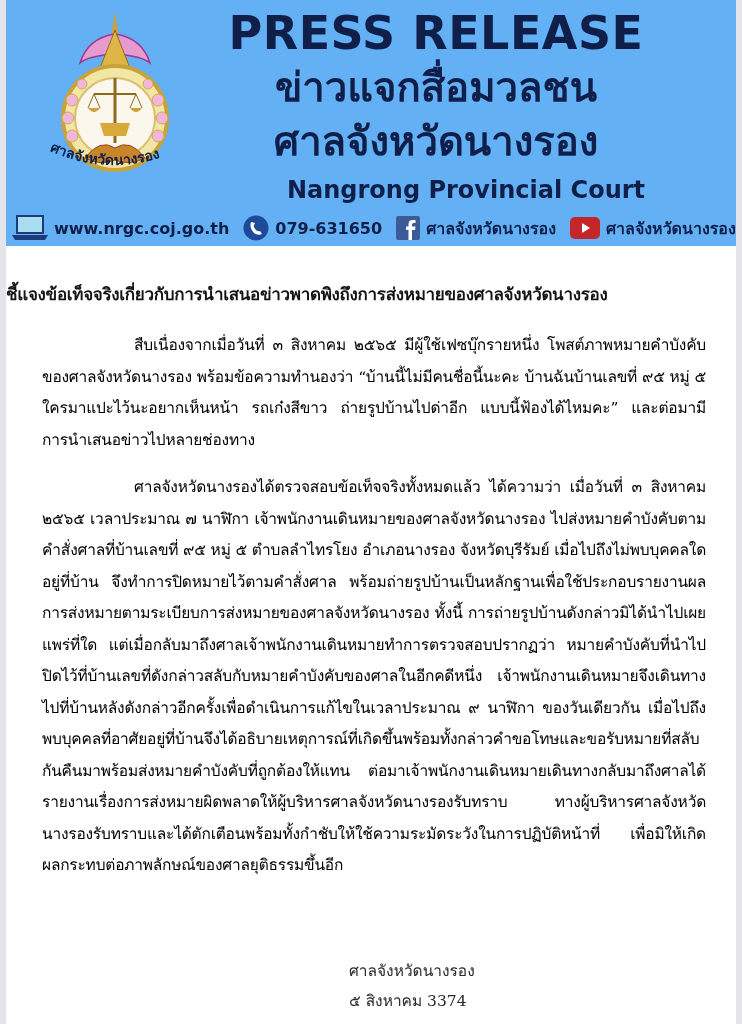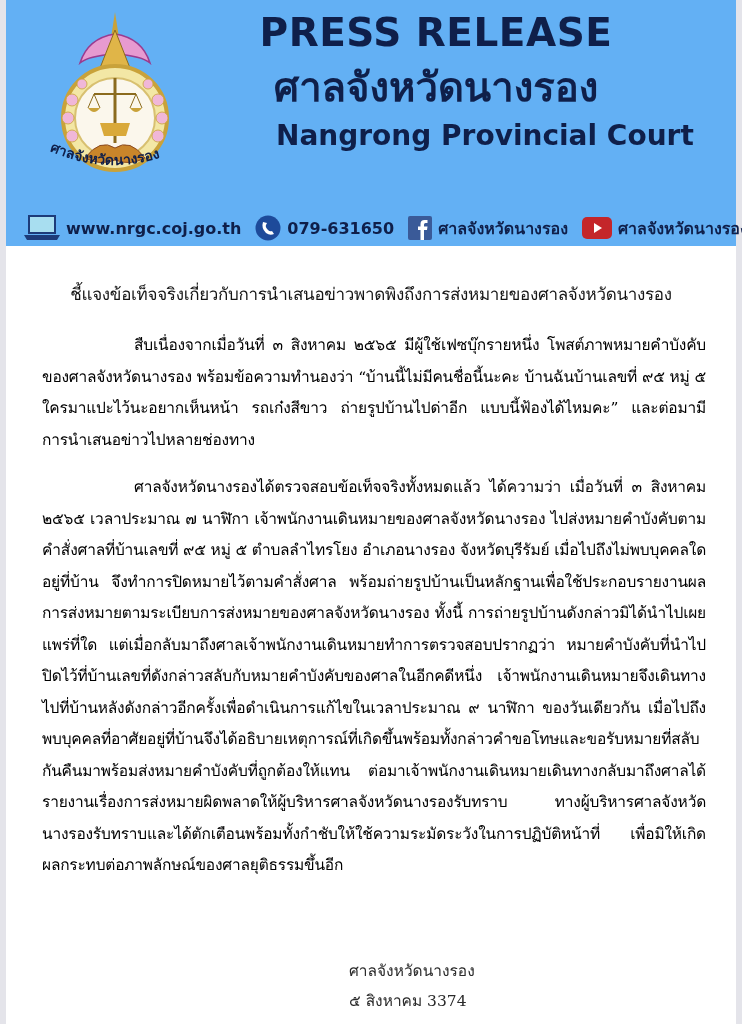--- a/index.html
+++ b/index.html
@@ -20,42 +20,42 @@
     position: absolute; left: 24px; top: 8px; width: 170px; height: 185px;
   }
   .logo-caption {
     position: absolute; left: 32px; top: 140px; width: 150px; height: 40px;
   }
   .title-block {
     position: absolute; left: 190px; top: 6px; width: 460px; text-align: center;
     color: #0f1f4a;
   }
   .title-en {
-    font-family: "DejaVu Sans", sans-serif; font-weight: bold; font-size: 39px;
+    font-family: "DejaVu Sans", sans-serif; font-weight: bold; font-size: 46px;
     line-height: 54px; letter-spacing: 0.5px; margin-left: 20px;
   }
   .title-th {
     font-family: "DejaVu Sans", sans-serif; font-weight: bold; font-size: 40px;
     line-height: 54px; margin-left: 20px;
   }
   .title-court {
-    font-family: "DejaVu Sans", sans-serif; font-weight: bold; font-size: 28px;
+    font-family: "DejaVu Sans", sans-serif; font-weight: bold; font-size: 24px;
     line-height: 40px; margin-top: 2px; margin-left: 80px; white-space: nowrap;
   }
   .contact-bar {
-    position: absolute; left: 18px; top: 212px; height: 32px; width: 712px;
+    position: absolute; left: 6px; top: 212px; height: 32px; width: 712px;
     display: flex; align-items: center; color: #0f1f4a;
     font-weight: bold; font-size: 16px;
   }
   .contact-item { display: flex; align-items: center; margin-right: 14px; white-space: nowrap; }
   .contact-item svg { margin-right: 6px; flex: none; }
   .doc-title {
-    position: absolute; left: 0; top: 280px; width: 730px; text-align: center;
+    position: absolute; left: 0; top: 280px; width: 730px; 
     font-family: "DejaVu Sans", sans-serif; font-size: 17px; color: #151515;
-    font-weight: normal; letter-spacing: -0.3px;
+    font-weight: bold; letter-spacing: -0.3px;
   }
   .body-text {
     position: absolute; left: 36px; top: 330px; width: 664px;
     font-family: "DejaVu Serif", serif; font-size: 15.5px; color: #000000;
     line-height: 31.5px; text-align: justify; letter-spacing: -0.2px;
   }
   .para { text-indent: 92px; margin: 0 0 10px 0; }
   .para + .para { margin-top: 16px; }
   .signature {
     position: absolute; left: 343px; top: 956px;
@@ -107,20 +107,21 @@
       <defs>
           <path id="capArc" d="M6 8 Q75 42 146 8"></path>
         </defs>
       <text font-family="DejaVu Sans, sans-serif" font-size="14" font-weight="bold" fill="#0f1f4a">
         <textPath href="#capArc" startOffset="6">ศาลจังหวัดนางรอง</textPath>
       </text>
     </svg>
 
     <div class="title-block">
       <div class="title-en">PRESS RELEASE</div>
+      <div class="title-th">ข่าวแจกสื่อมวลชน</div>
       <div class="title-th">ศาลจังหวัดนางรอง</div>
       <div class="title-court">Nangrong Provincial Court</div>
     </div>
 
     <div class="contact-bar">
       <div class="contact-item">
         <svg width="36" height="26" viewBox="0 0 36 26">
           <rect x="5" y="1" width="26" height="17" fill="#a8def0" stroke="#1d3b7a" stroke-width="2"></rect>
           <path d="M0 20 L36 20 L33 25 L3 25 Z" fill="#1d3b7a"></path>
         </svg>

